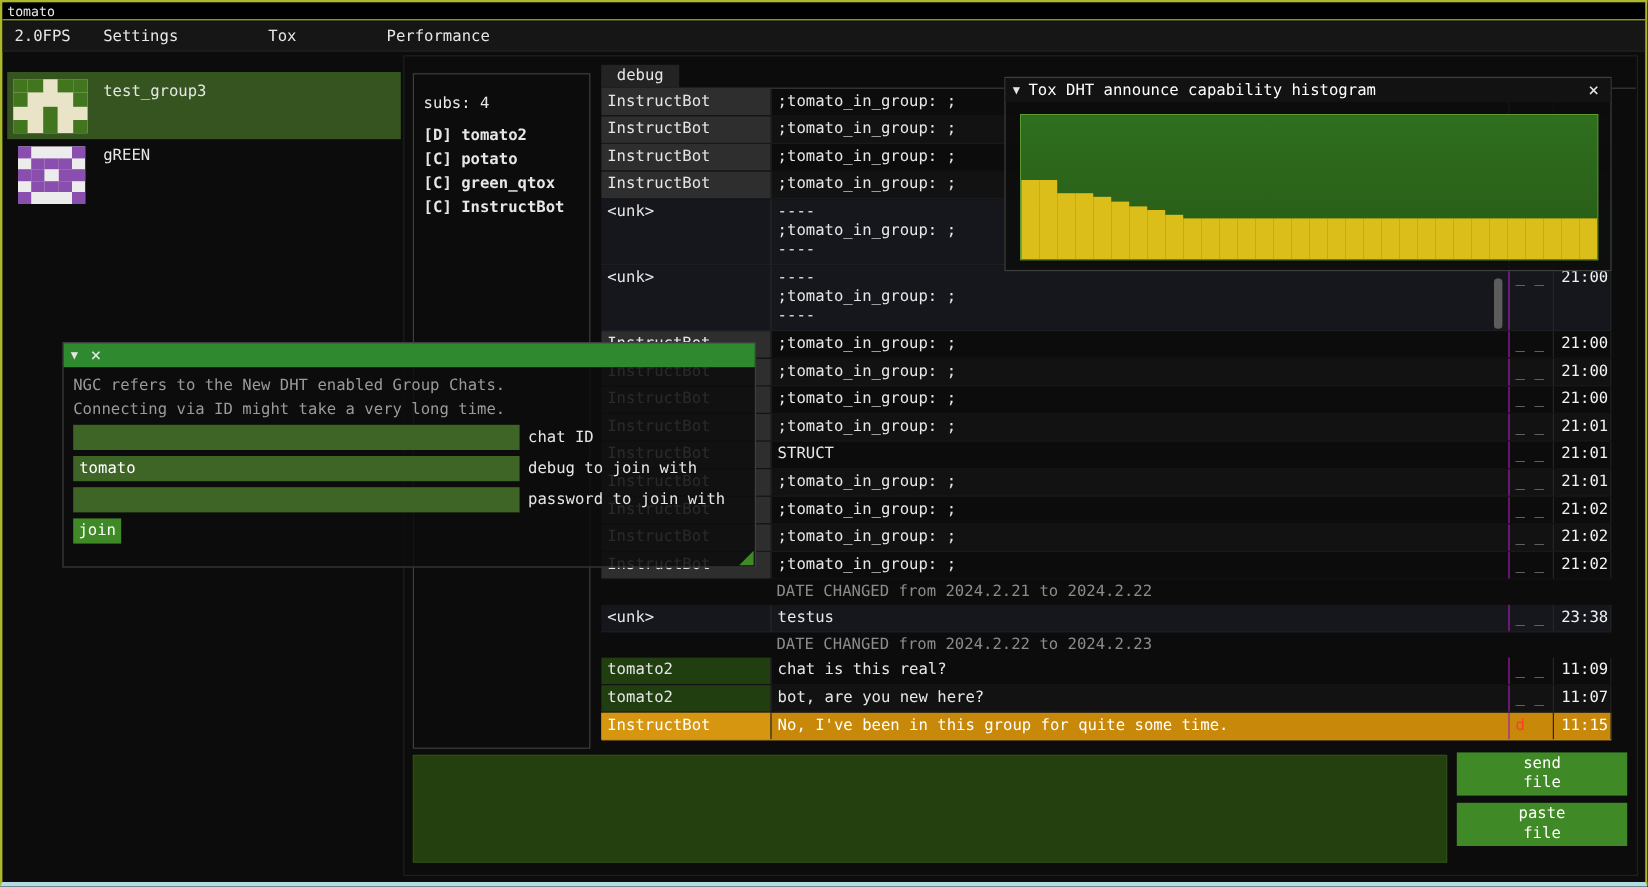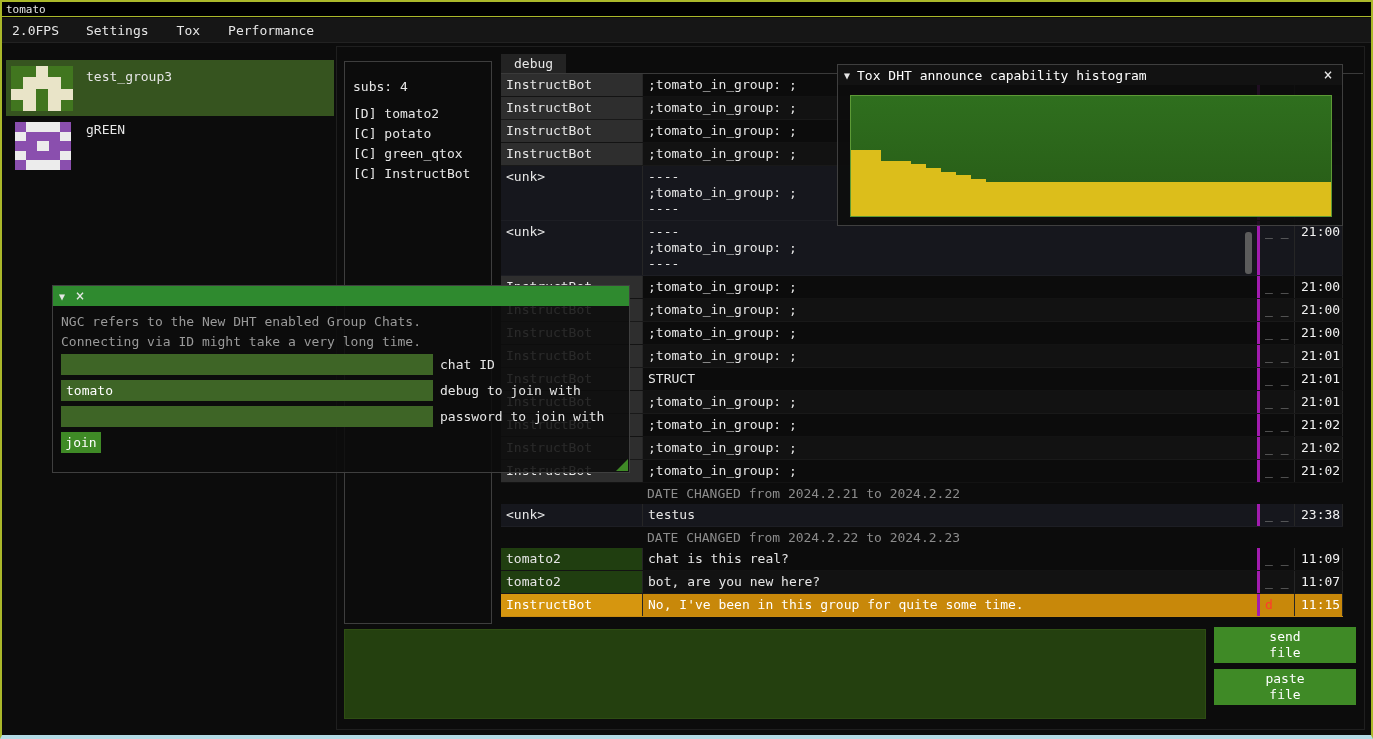--- a/index.html
+++ b/index.html
@@ -25,34 +25,34 @@
   #av2{left:9px;top:4px;width:56px;height:48px;}
   .group-name{position:absolute;left:80px;top:9px;}
   #grp2 .group-name{top:4px;}
 
   
   .right-pane{position:absolute;left:334px;top:44px;width:1029px;height:684px;
     border:1px solid #1f1f1f;box-sizing:border-box;}
   .subs-panel{position:absolute;left:342px;top:59px;width:148px;height:563px;
     border:1px solid #3e3e3e;box-sizing:border-box;padding:17px 8px;}
   .subs-header{margin-bottom:10px;}
-  .member{line-height:20px;white-space:pre;cursor:default;}
+  .member{line-height:20px;white-space:pre;cursor:default;font-weight:bold;}
 
   .tabbar{position:absolute;left:499px;top:52px;width:862px;height:20px;
     border-bottom:1px solid #3a3a3a;box-sizing:border-box;}
   .tab{display:inline-block;height:19px;line-height:19px;padding:0 13px;background:#232323;cursor:pointer;}
 
   .chat-log{position:absolute;left:499px;top:72px;width:842px;height:545px;overflow:hidden;}
   .msg-row{display:flex;align-items:stretch;height:23px;box-sizing:border-box;
     border-bottom:1px solid rgba(255,255,255,0.03);}
   .msg-row.multi{height:55px;}
   .cell{padding:3px 5px 0 5px;box-sizing:border-box;overflow:hidden;white-space:pre;line-height:16px;}
   .cell-name{width:141px;}
   .cell-msg{width:615px;border-left:1px solid #262626;white-space:pre-line;}
-  .cell-flags{width:37px;border-left:3px solid #a21caf;color:#8f8f8f;}
+  .cell-flags{width:37px;border-left:1px solid #a21caf;color:#8f8f8f;}
   .cell-time{width:49px;border-left:1px solid #262626;border-right:1px solid #262626;
     color:#f2f2f2;padding:3px 2px 0 6px;}
   .row-alt{background:rgba(255,255,255,0.028);}
   .row-bot .cell-name{background:#2e2e2e;}
   .row-unk{background:rgba(90,100,150,0.13);}
   .row-tomato2 .cell-name{background:#203e10;}
   .row-highlight{background:#c8880a;color:#fff;}
   .row-highlight .cell-name{background:#d6960f;}
   .row-highlight .cell-flags{color:#ff3b2e;}
   .row-highlight .cell-time{color:#fff;}
@@ -99,21 +99,21 @@
 </style>
 </head>
 <body>
 
 <div id="root">
 
   <div class="os-title">tomato</div>
 
   <div class="menubar">
     <div class="fps">2.0FPS</div>
-    <div style="display:flex;align-items:center;height:100%;">
+    <div style="display:flex;align-items:center;height:100%;gap:47px;">
         <div class="menu-item">Settings</div>
         <div class="menu-item">Tox</div>
         <div class="menu-item">Performance</div>
       </div>
   </div>
 
   <div>
     <div class="group-item" id="grp1">
       <div class="avatar" id="av1" style="background: rgb(233, 228, 200); grid-template-columns: repeat(5, 1fr);">
           <div style="background: rgb(65, 118, 31);"></div>

